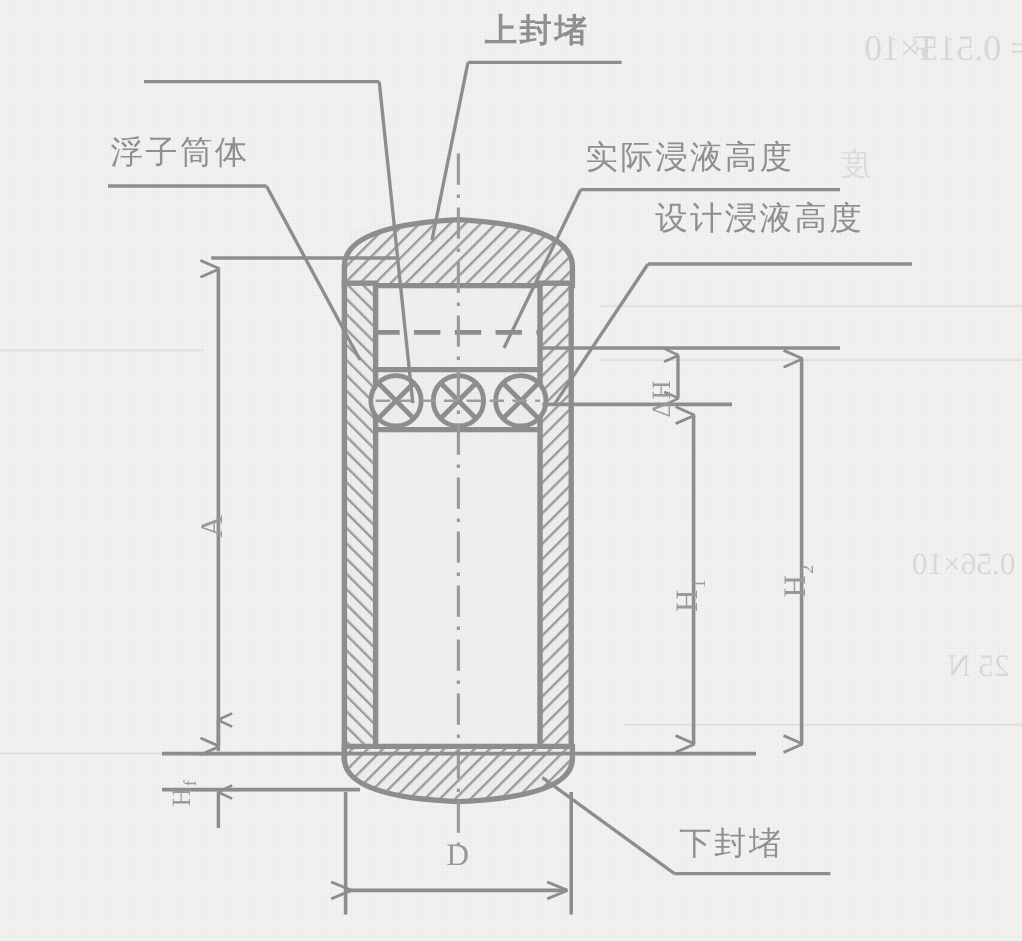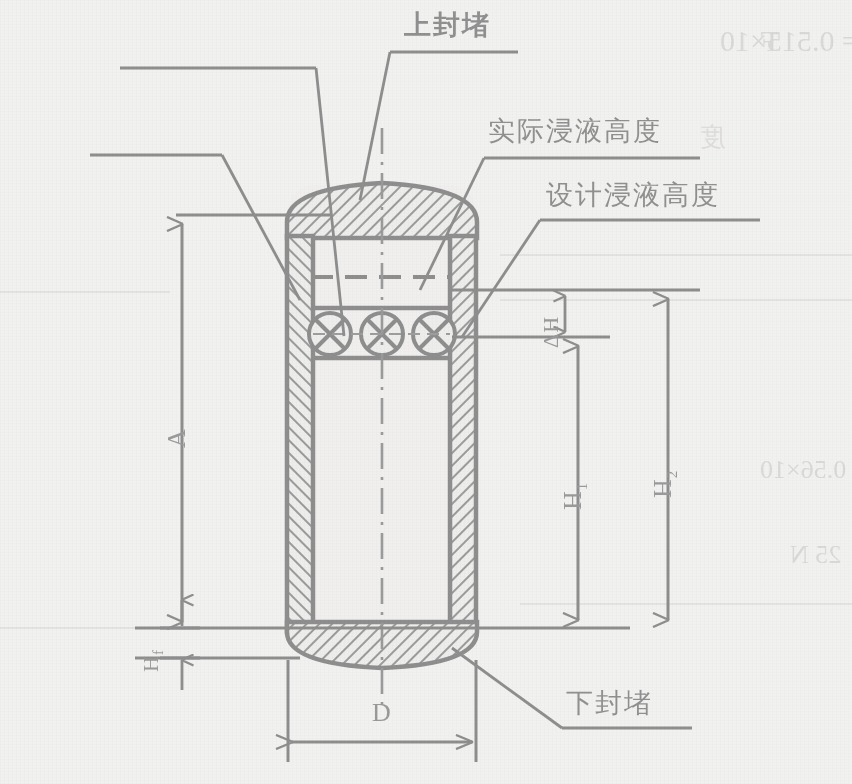--- a/index.html
+++ b/index.html
@@ -210,26 +210,27 @@
     </g>
   </svg>
 
   <div class="bleed" style="left:760px;top:24px;font-size:30px;">F</div>
   <div class="bleed" style="left:720px;top:24px;font-size:30px;">= 0.515×10</div>
   <div class="bleed bleedcjk" style="left:700px;top:120px;font-size:26px;">度</div>
   <div class="bleed" style="left:760px;top:455px;font-size:26px;">× 0.56×10</div>
   <div class="bleed" style="left:790px;top:540px;font-size:26px;">25 N</div>
 
 
+  <div class="lbl cjk" style="left:92px;top:114px;">浮子筒体</div>
 
   <div class="lbl cjk" style="left:404px;top:12px;font-weight:bold;">上封堵</div>
 
   <div class="lbl cjk" style="left:488px;top:118px;text-align:right;">实际浸液高度</div>
 
-  <div class="lbl cjk" style="left:546px;top:182px;">设计浸液高度</div>
+  <div class="lbl cjk" style="left:546px;top:169px;">设计浸液高度</div>
 
   <div class="lbl cjk" style="left:566px;top:690px;">下封堵</div>
 
   <div class="lbl dim rot" style="left:164px;top:448px;">A</div>
 
   <div class="lbl dim rot" style="left:560px;top:510px;"><span>H</span><sub>1</sub></div>
 
   <div class="lbl dim rot" style="left:650px;top:498px;"><span>H</span><sub>2</sub></div>
 
   <div class="lbl rot" style="left:540px;top:348px;font-size:22px;color:#9a9a9a;">ΔH</div>

